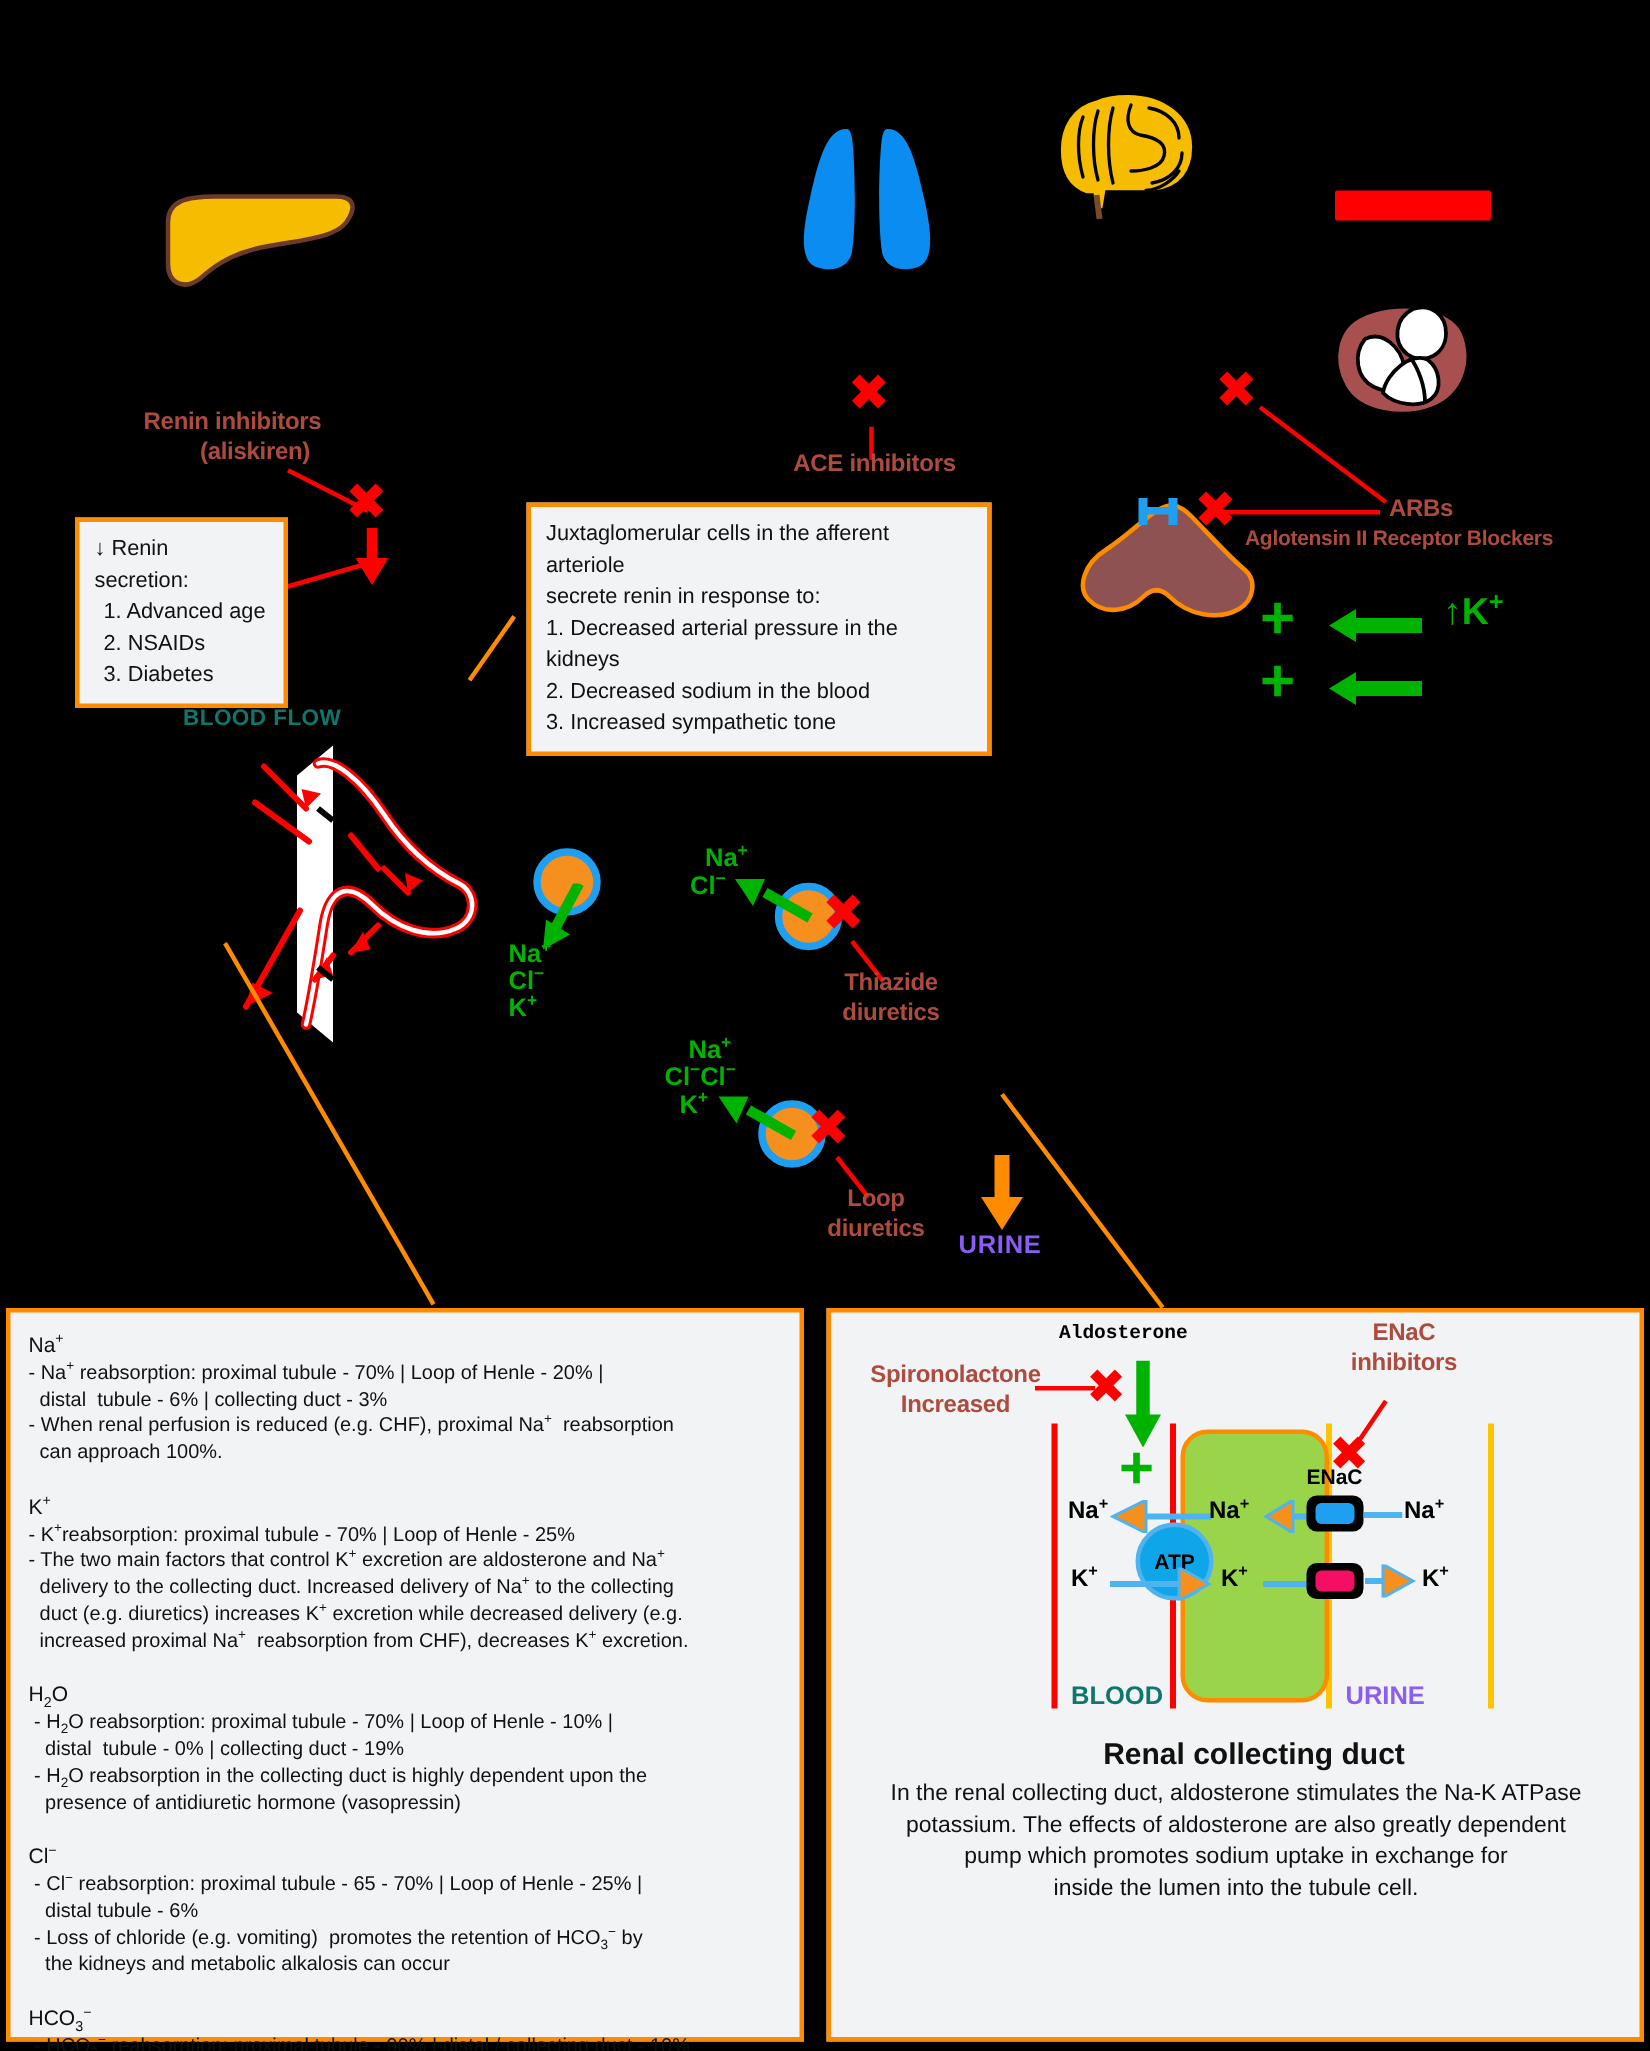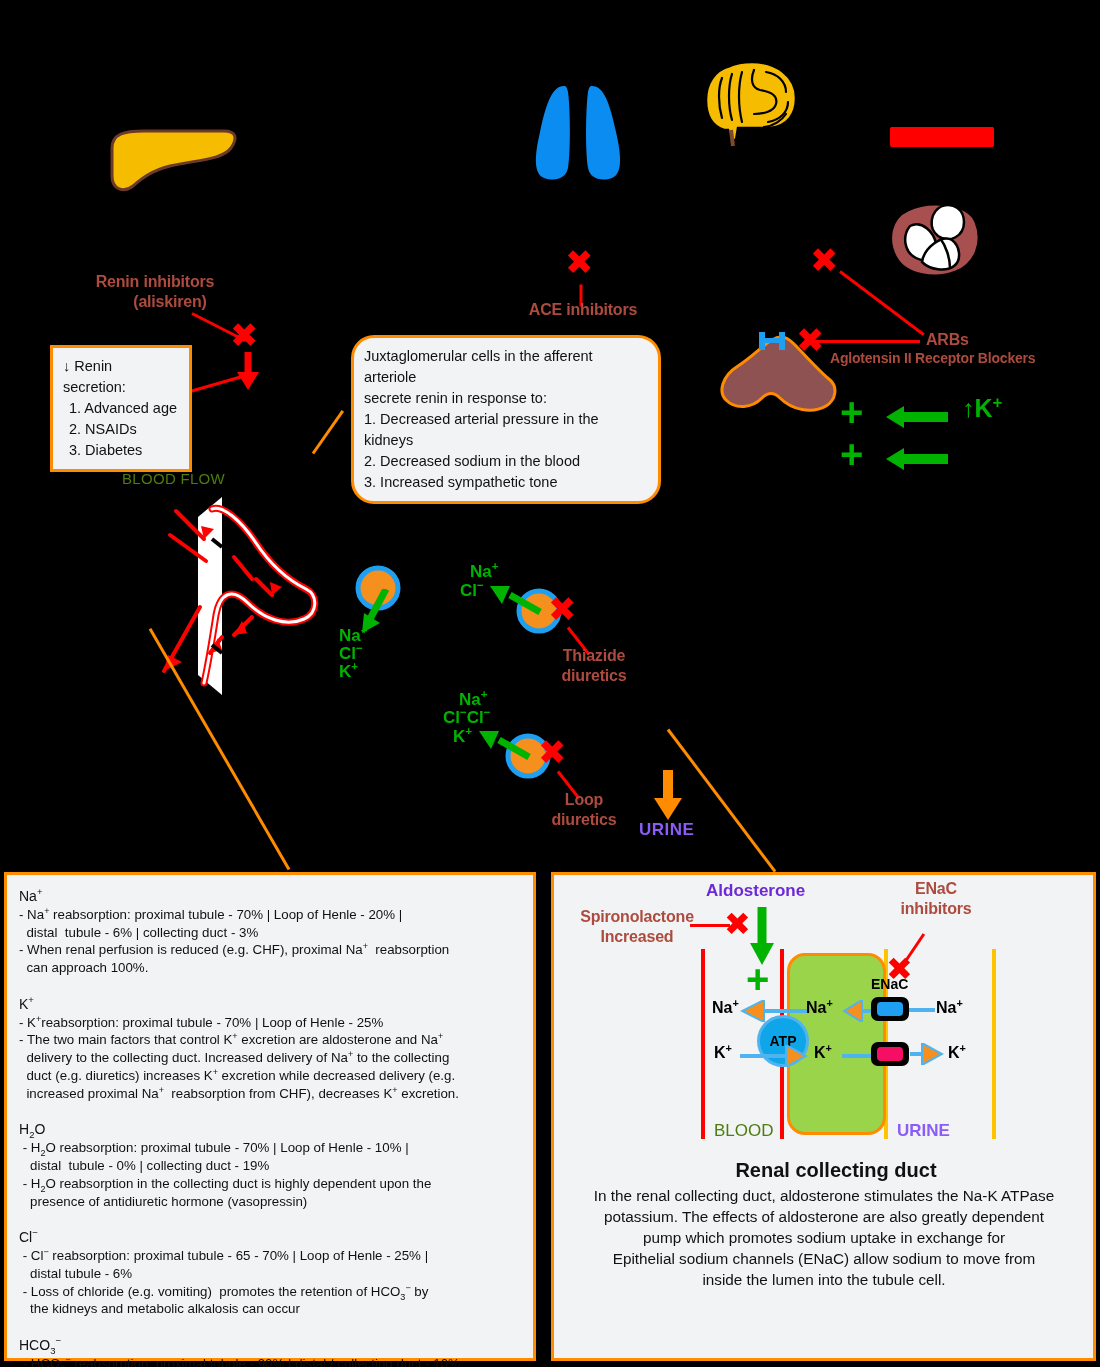--- a/index.html
+++ b/index.html
@@ -2,21 +2,21 @@
 <html><head>
 <meta charset="utf-8">
 <style>
   html,body{margin:0;padding:0;background:#000;}
   body{width:1100px;height:1367px;position:relative;overflow:hidden;
        font-family:"Liberation Sans",sans-serif;}
   .abs{position:absolute;}
   
   .drug-label{color:#ad4b3f;font-weight:bold;font-size:16px;line-height:1.25;
               letter-spacing:-.2px;text-align:center;}
-  .red-bold{color:#4d7c0f;font-weight:normal;}
+  .red-bold{color:#0f766e;font-weight:bold;}
   .green-bold{color:#00b300;font-weight:bold;}
   .orange-bold{color:#8b5cf6;font-weight:bold;}
   
   .infobox{background:#f1f3f4;border:3px solid #ff8c00;color:#111;
            font-size:14.5px;line-height:1.45;padding:8px 10px;box-sizing:border-box;}
   
   .panel{background:#f1f3f4;border:3px solid #ff8c00;box-sizing:border-box;}
   .panel-text{color:#111;font-size:13.3px;line-height:1.34;white-space:pre-wrap;}
   .panel-text .hd{font-size:14px;}
   sup{font-size:.68em;vertical-align:super;line-height:0;}
@@ -137,21 +137,21 @@
 
 <div class="abs infobox" style="left:50px;top:345px;width:142px;">
   <div>↓ Renin secretion:</div>
   <div style="padding-left:6px;">1. Advanced age</div>
   <div style="padding-left:6px;">2. NSAIDs</div>
   <div style="padding-left:6px;">3. Diabetes</div>
 </div>
 
 <div class="abs red-bold" style="left:122px;top:470px;font-size:15px;letter-spacing:.3px;">BLOOD FLOW</div>
 
-<div class="abs infobox" style="left:351px;top:335px;width:310px;border-radius:23px;">
+<div class="abs infobox" style="left:351px;top:335px;width:310px;">
   <div>Juxtaglomerular cells in the afferent arteriole</div>
   <div>secrete renin in response to:</div>
   <div>1. Decreased arterial pressure in the kidneys</div>
   <div>2. Decreased sodium in the blood</div>
   <div>3. Increased sympathetic tone</div>
 </div>
 
 <div class="xmark" style="left:565px;top:245px;font-size:34px;">✖</div>
 <div class="ln" style="left:581px;top:283px;width:22px;transform:rotate(90deg);"></div>
 <div class="abs drug-label" style="left:503px;top:300px;width:160px;">ACE inhibitors</div>
@@ -240,21 +240,21 @@
   <path d="M2,28 L30,28 L16,50 Z" fill="#ff8c00"></path>
 </svg>
 <div class="abs orange-bold" style="left:639px;top:820px;font-size:17px;letter-spacing:.5px;">URINE</div>
 
 <div class="abs panel" style="left:4px;top:872px;width:532px;height:489px;padding:12px 10px 10px 12px;">
   <div class="panel-text" id="left-panel-text"><div class="hd">Na<sup>+</sup></div><div>- Na<sup>+</sup> reabsorption: proximal tubule - 70% | Loop of Henle - 20% |</div><div>&nbsp;&nbsp;distal&nbsp; tubule - 6% | collecting duct - 3%</div><div>- When renal perfusion is reduced (e.g. CHF), proximal Na<sup>+</sup>&nbsp; reabsorption</div><div>&nbsp;&nbsp;can approach 100%.</div><div>&nbsp;</div><div class="hd">K<sup>+</sup></div><div>- K<sup>+</sup>reabsorption: proximal tubule - 70% | Loop of Henle - 25%</div><div>- The two main factors that control K<sup>+</sup> excretion are aldosterone and Na<sup>+</sup></div><div>&nbsp;&nbsp;delivery to the collecting duct. Increased delivery of Na<sup>+</sup> to the collecting</div><div>&nbsp;&nbsp;duct (e.g. diuretics) increases K<sup>+</sup> excretion while decreased delivery (e.g.</div><div>&nbsp;&nbsp;increased proximal Na<sup>+</sup>&nbsp; reabsorption from CHF), decreases K<sup>+</sup> excretion.</div><div>&nbsp;</div><div class="hd">H<sub>2</sub>O</div><div>&nbsp;- H<sub>2</sub>O reabsorption: proximal tubule - 70% | Loop of Henle - 10% |</div><div>&nbsp;&nbsp;&nbsp;distal&nbsp; tubule - 0% | collecting duct - 19%</div><div>&nbsp;- H<sub>2</sub>O reabsorption in the collecting duct is highly dependent upon the</div><div>&nbsp;&nbsp;&nbsp;presence of antidiuretic hormone (vasopressin)</div><div>&nbsp;</div><div class="hd">Cl<sup>−</sup></div><div>&nbsp;- Cl<sup>−</sup> reabsorption: proximal tubule - 65 - 70% | Loop of Henle - 25% |</div><div>&nbsp;&nbsp;&nbsp;distal tubule - 6%</div><div>&nbsp;- Loss of chloride (e.g. vomiting)&nbsp; promotes the retention of HCO<sub>3</sub><sup>−</sup> by</div><div>&nbsp;&nbsp;&nbsp;the kidneys and metabolic alkalosis can occur</div><div>&nbsp;</div><div class="hd">HCO<sub>3</sub><sup>−</sup></div><div>&nbsp;- HCO<sub>3</sub><sup>−</sup> reabsorption: proximal tubule - 90% | distal / collecting duct - 10%</div></div>
 </div>
 
 <div class="abs panel" style="left:551px;top:872px;width:545px;height:489px;">
 
-  <div class="abs" style="left:152px;top:6px;font-size:17px;font-weight:bold;color:#6d28d9;">Aldosterone</div>
+  <div class="abs" style="left:152px;top:6px;font-size:13px;font-weight:bold;color:#000000;font-family:Liberation Mono, monospace;">Aldosterone</div>
   <svg class="abs" style="left:194px;top:32px;" width="28" height="58" viewBox="0 0 28 58">
     <path d="M14,0 L14,38" stroke="#00b300" stroke-width="9"></path>
     <path d="M2,36 L26,36 L14,58 Z" fill="#00b300"></path>
   </svg>
   <div class="abs green-bold" style="left:192px;top:82px;font-size:40px;">+</div>
 
   <div class="abs drug-label" style="left:8px;top:32px;width:150px;">
     <div>Spironolactone</div>
     <div>Increased</div>
   </div>
@@ -322,16 +322,15 @@
   <div class="abs ion" style="left:394px;top:169px;"><span>K</span><sup>+</sup></div>
 
   <div class="abs red-bold" style="left:160px;top:246px;font-size:17px;">BLOOD</div>
   <div class="abs orange-bold" style="left:343px;top:246px;font-size:17px;">URINE</div>
 
   <div class="abs cap" style="left:10px;top:282px;width:520px;">
     <div><b>Renal collecting duct</b></div>
     <div>In the renal collecting duct, aldosterone stimulates the Na-K ATPase</div>
     <div>potassium. The effects of aldosterone are also greatly dependent</div>
     <div>pump which promotes sodium uptake in exchange for</div>
-    <div>Epithelial sodium channels (ENaC) allow sodium to move from</div>
     <div>inside the lumen into the tubule cell.</div>
   </div>
 </div>
 
 </body></html>

